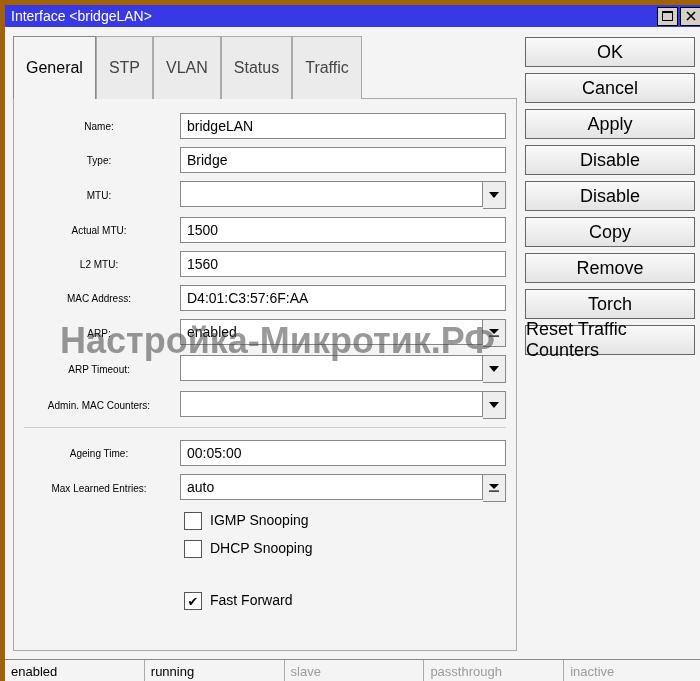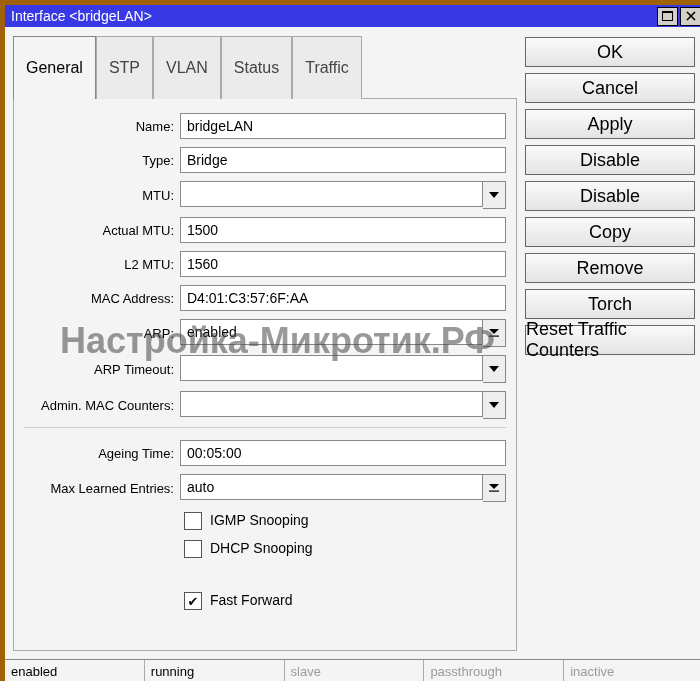--- a/index.html
+++ b/index.html
@@ -9,21 +9,21 @@
   .titlebar-btns{display:flex;gap:2px}
   .tb-btn{width:19px;height:17px;background:#d4d0c8;border:1px solid #000;display:flex;align-items:center;justify-content:center;cursor:default;line-height:1}
   .tb-btn svg{display:block}
   .body{flex:1;display:flex;padding:8px;gap:8px;overflow:hidden}
   .left{flex:1;display:flex;flex-direction:column;min-width:0}
   .tabs{display:flex;gap:0}
   .tab{padding:22px 12px;border:1px solid #aaa;border-bottom:none;background:#ebebeb;color:#444;cursor:default;position:relative;bottom:-1px;font-size:16px}
   .tab.active{background:#f4f4f4;color:#000;border-color:#888;z-index:2}
   .tab-pane{flex:1;border:1px solid #aaa;background:#f4f4f4;padding:14px 10px 10px 10px;overflow:auto}
   .form-row{display:flex;align-items:center;margin-bottom:8px;gap:6px}
-  .form-label{width:150px;text-align:right;font-size:13px}
+  .form-label{width:150px;text-align:center;font-size:10px}
   .form-field{flex:1;position:relative;display:flex}
   .inp{flex:1;height:26px;border:1px solid #888;background:#fff;padding:0 6px;font-size:14px;box-sizing:border-box}
   .dd-btn{width:22px;height:26px;border:1px solid #888;border-left:none;background:#eee;display:flex;align-items:center;justify-content:center}
   .sep{height:1px;background:#ccc;margin:4px 0 12px 0}
   .check-row{display:flex;align-items:flex-start;margin:10px 0 10px 160px;gap:8px;font-size:14px}
   .chk{width:16px;height:16px;border:1px solid #555;background:#fff;display:flex;align-items:center;justify-content:center}
   .chk.checked::after{content:"✔";font-size:13px;line-height:1}
   .right{width:170px;display:flex;flex-direction:column;gap:6px;padding-top:2px}
   .btn{height:28px;border:1px solid #666;background:linear-gradient(#fafafa,#e4e4e4);display:flex;align-items:center;justify-content:center;font-size:18px;cursor:default}
   .statusbar{height:24px;border-top:1px solid #888;display:flex;font-size:13px}

